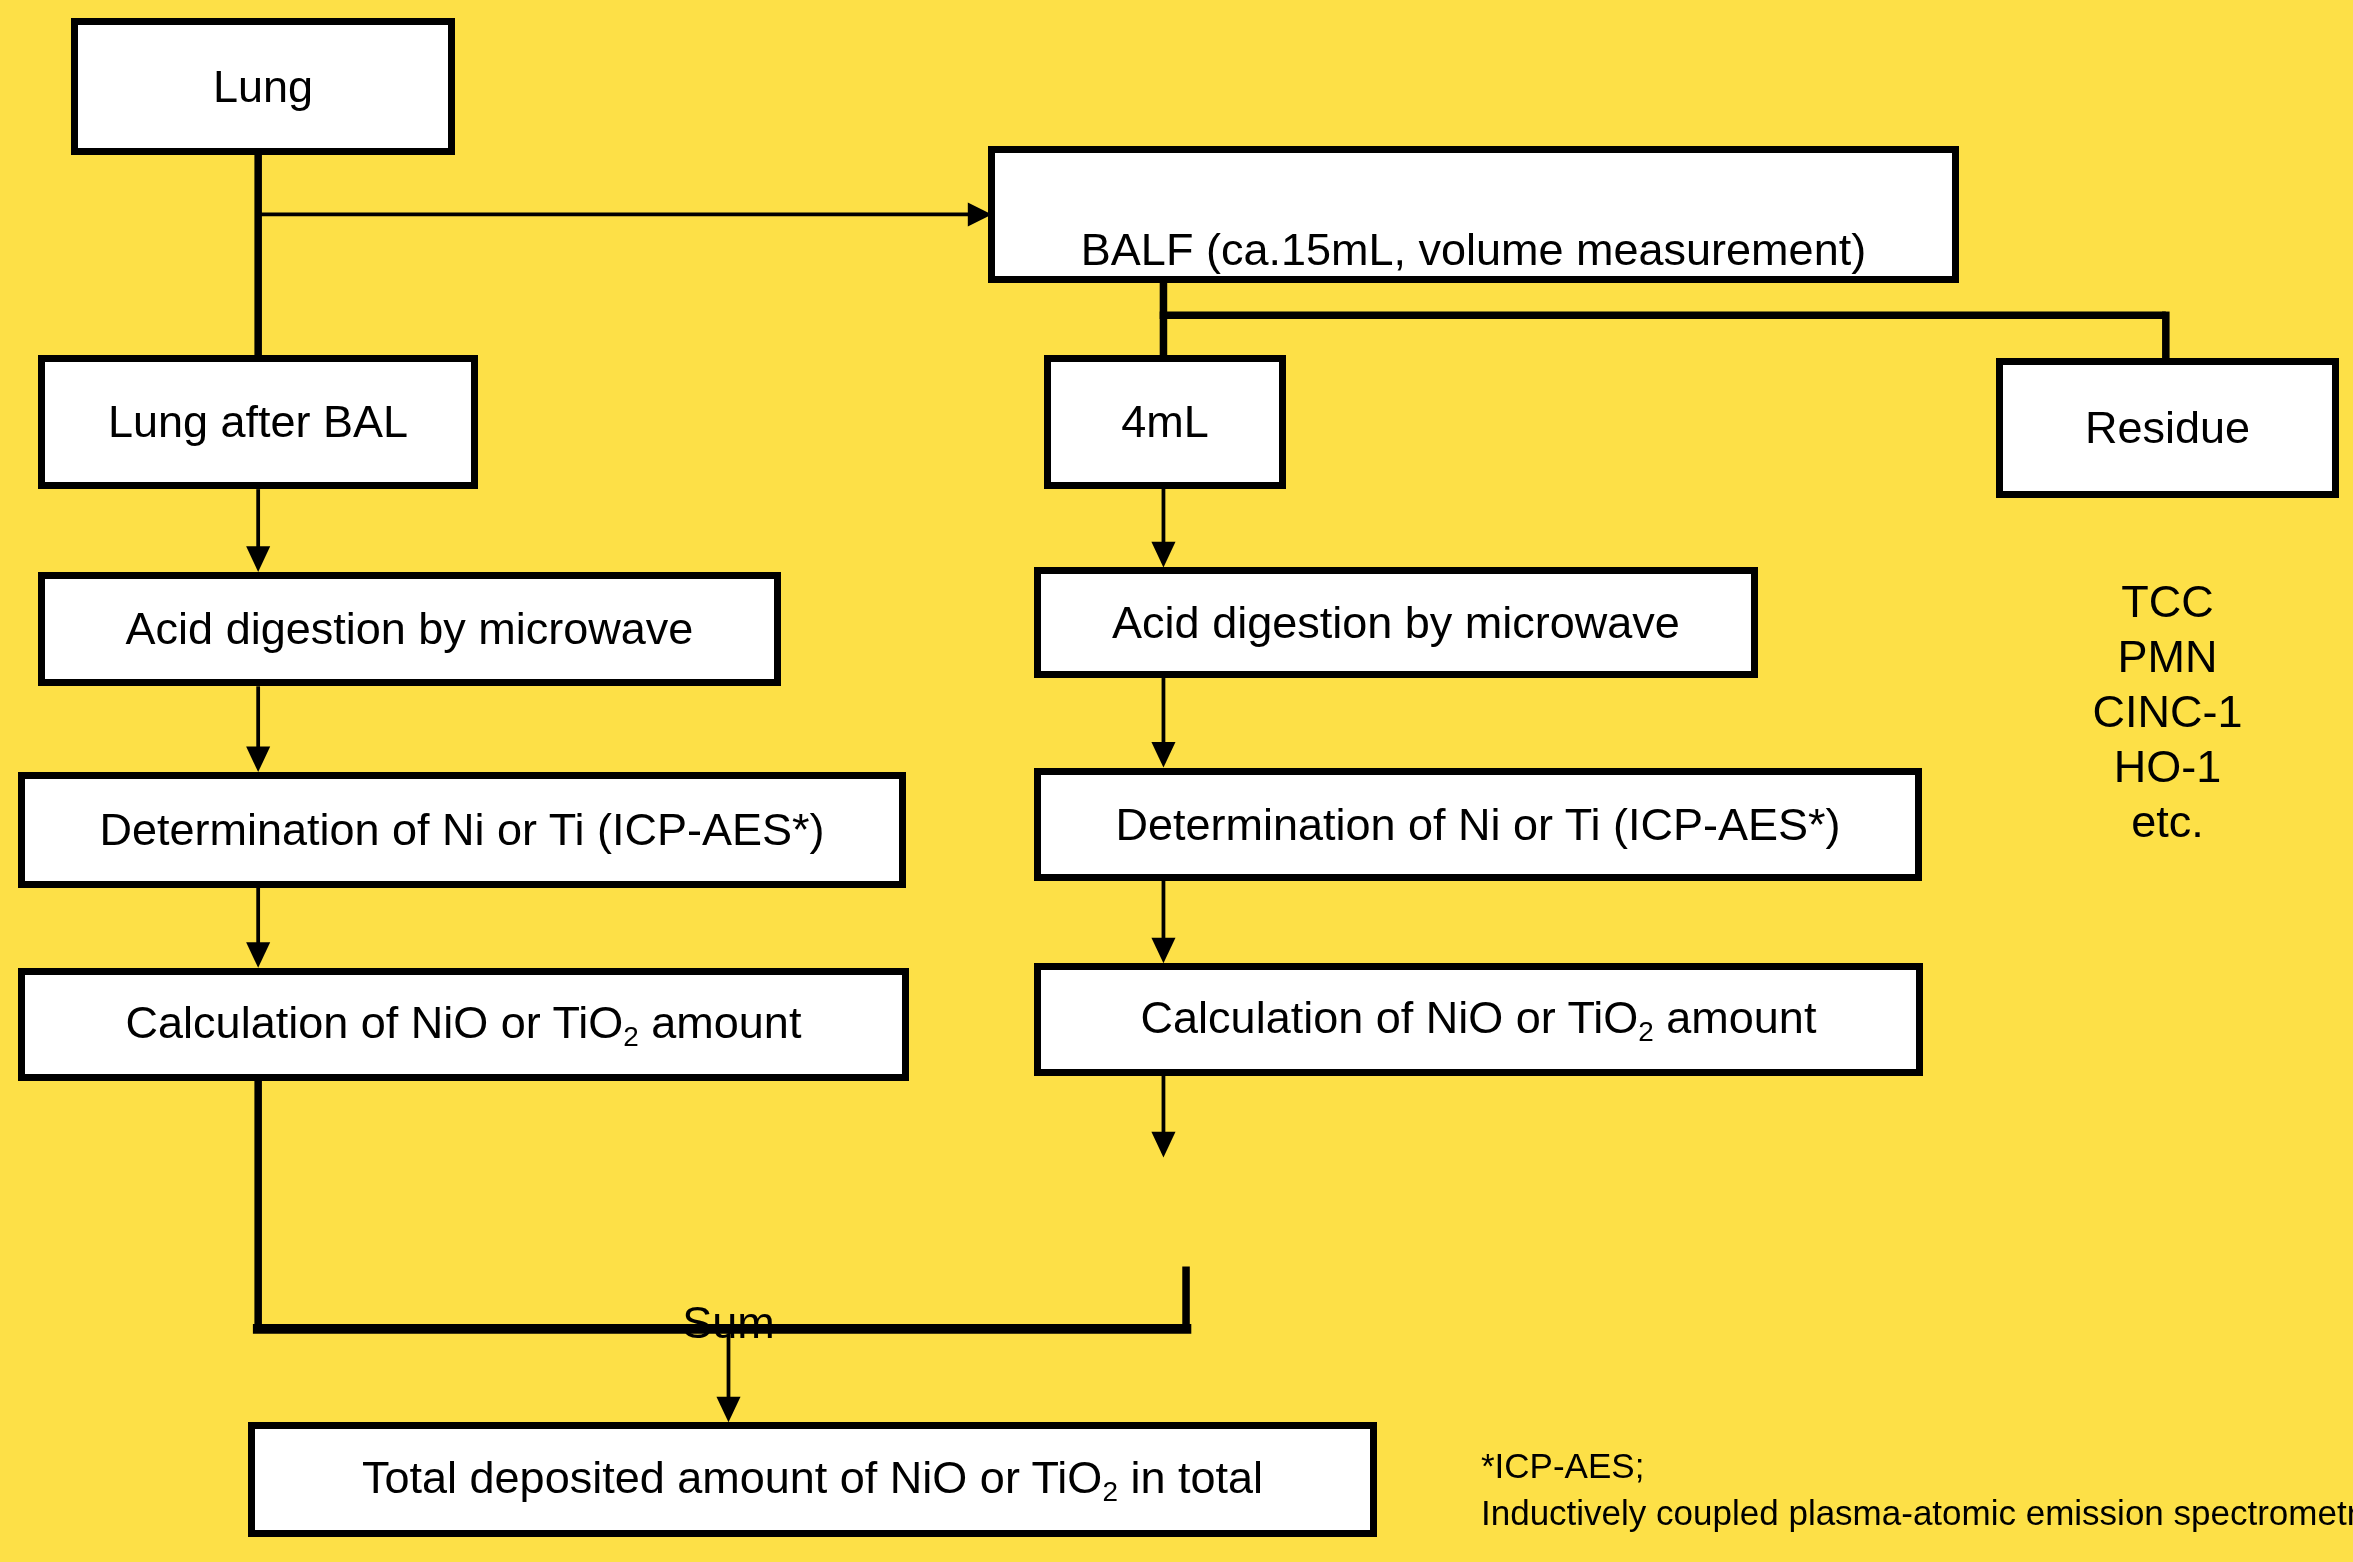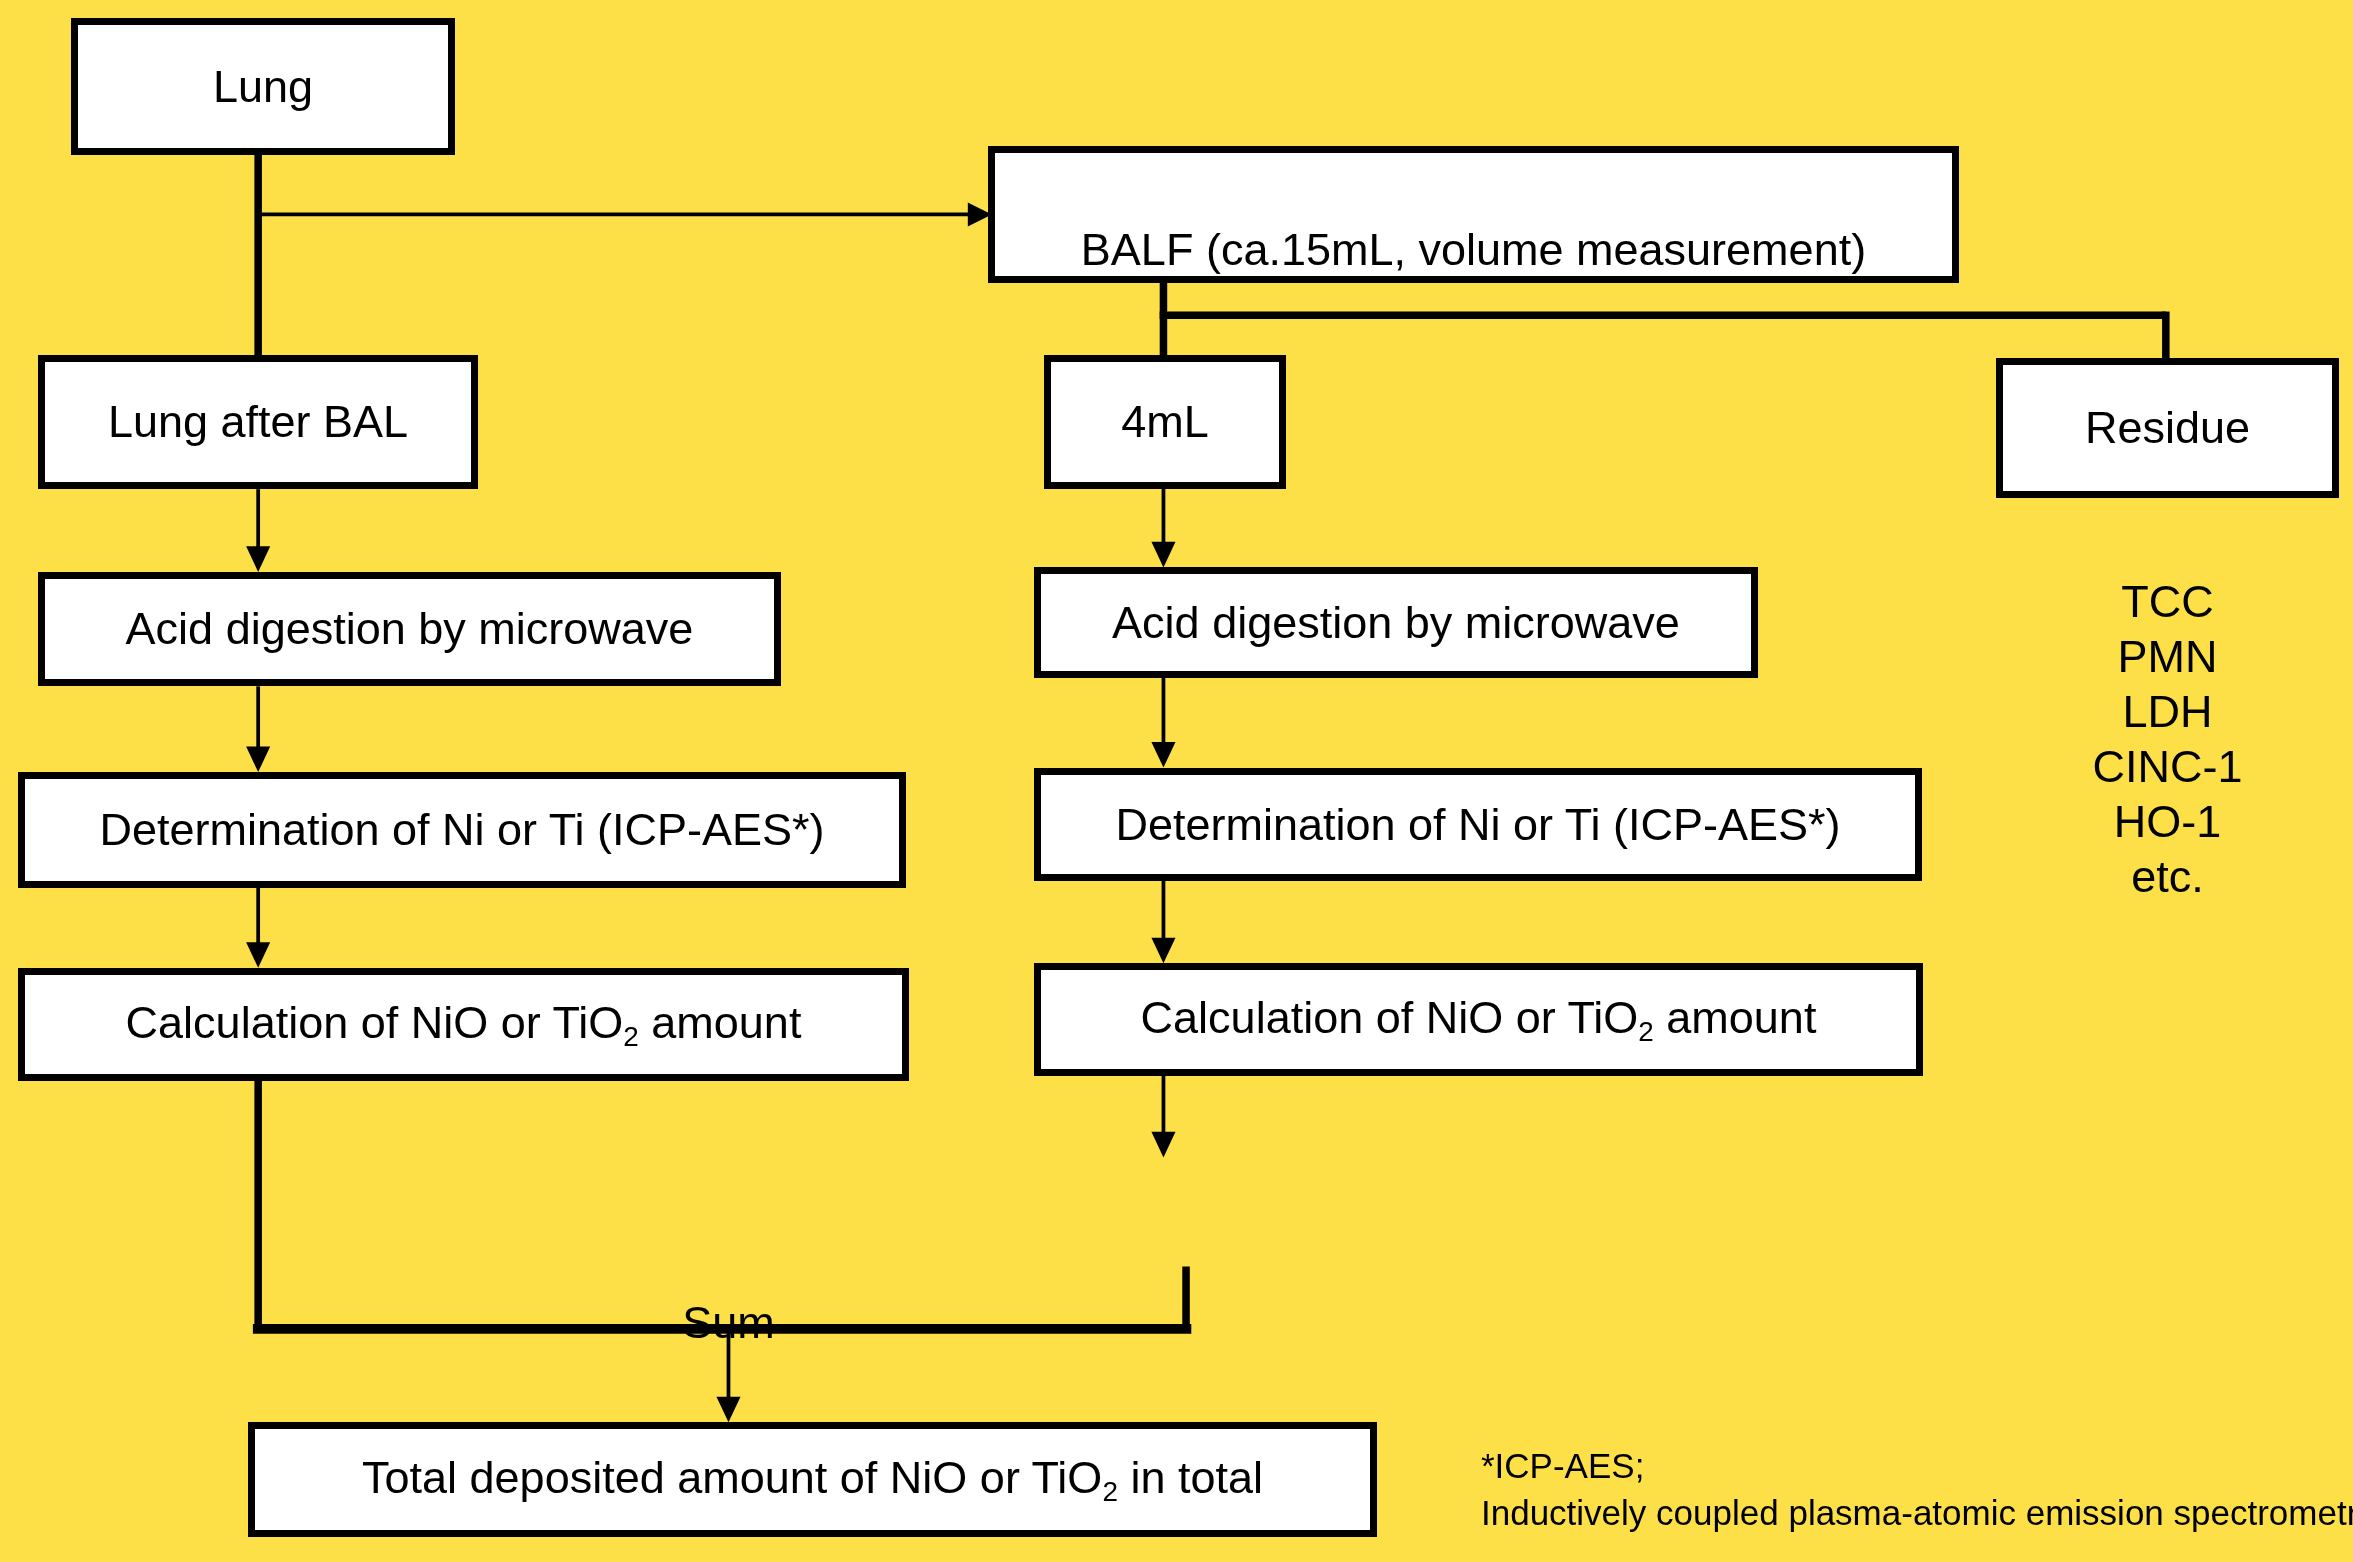--- a/index.html
+++ b/index.html
@@ -155,21 +155,20 @@
   </div>
 
 
   <div class="flow-box b-final">
     <span><span>Total deposited amount of NiO or TiO</span><span class="sub">2</span><span> in total</span></span>
   </div>
 
   <div class="residue-list">
     <div>TCC</div>
     <div>PMN</div>
-    <div>LDH</div>
     <div>CINC-1</div>
     <div>HO-1</div>
     <div>etc.</div>
   </div>
 
   <div class="sum-label">Sum</div>
 
   <div class="footnote">
     <div>*ICP-AES;</div>
     <div>Inductively coupled plasma-atomic emission spectrometry</div>

